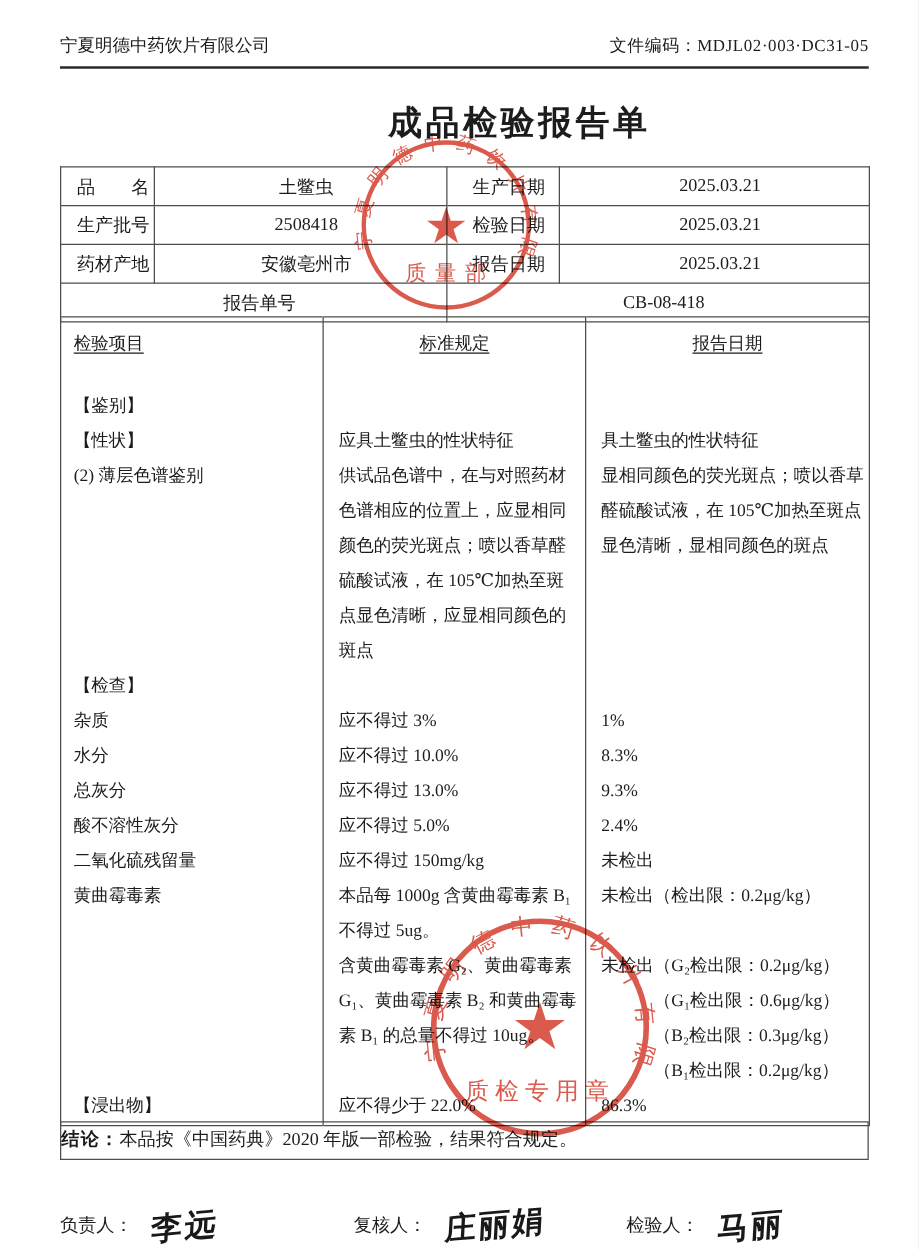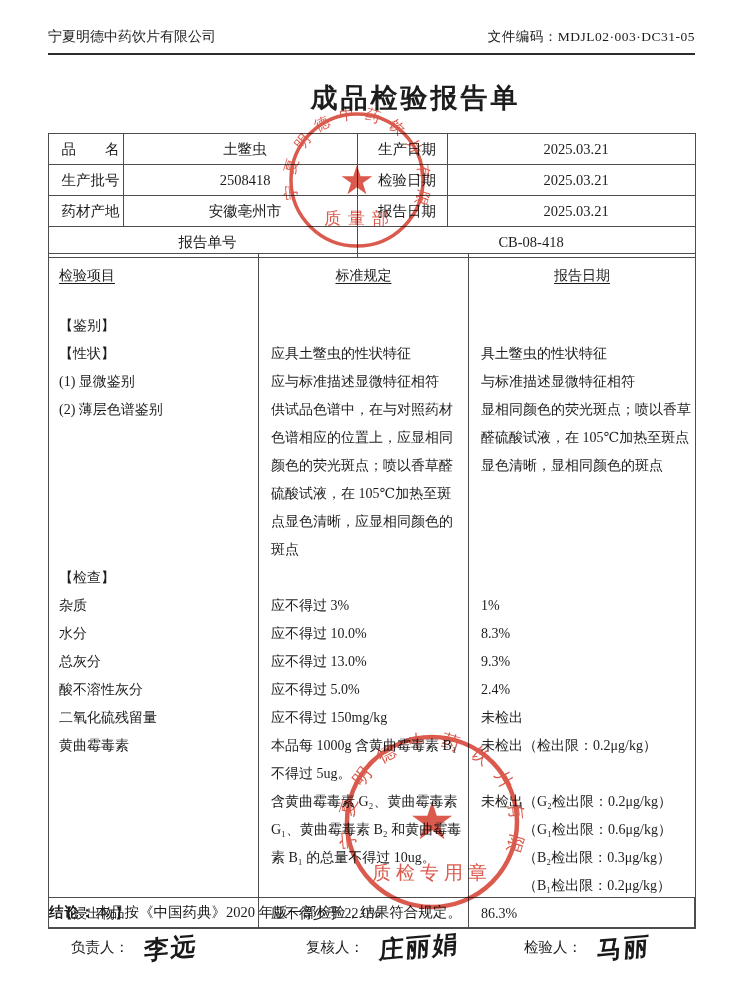--- a/index.html
+++ b/index.html
@@ -56,22 +56,22 @@
   tr.filler td { height:auto; }
   
   .conclusion {
     position:absolute; top:897px; left:48px; width:647px; height:31px;
     border:1.5px solid #4d4d4d; box-sizing:border-box;
     font-size:14.5px; line-height:28px; padding-left:0;
   }
   .conclusion b { letter-spacing:1px; }
   
   .signatures {
-    position:absolute; top:934px; left:48px; width:647px;
-    display:flex; font-size:14.5px;margin-left:23px;
+    position:absolute; top:967px; left:48px; width:647px;
+    display:flex; font-size:14.5px;
   }
   .sig-group { display:flex; align-items:flex-start; }
   .sig-group.g1 { width:235px; }
   .sig-group.g2 { width:218px; }
   .sig-label { padding-top:4px; white-space:nowrap; }
   .sig-name {
     display:inline-block; margin-left:14px; font-size:25px; font-weight:bold;
     transform:rotate(-5deg) skewX(-8deg); transform-origin:left bottom;
     color:#191919; letter-spacing:2px;
   }
@@ -141,25 +141,20 @@
     <tbody>
       <tr class="r28">
         <td class="cell cell-item">【鉴别】</td>
         <td class="cell cell-std"></td>
         <td class="cell cell-res"></td>
       </tr>
       <tr class="r28">
         <td class="cell cell-item">【性状】</td>
         <td class="cell cell-std">应具土鳖虫的性状特征</td>
         <td class="cell cell-res">具土鳖虫的性状特征</td>
-      </tr>
-      <tr class="r28">
-        <td class="cell cell-item">(1) 显微鉴别</td>
-        <td class="cell cell-std">应与标准描述显微特征相符</td>
-        <td class="cell cell-res">与标准描述显微特征相符</td>
       </tr>
       <tr class="r145">
         <td class="cell cell-item">(2) 薄层色谱鉴别</td>
         <td class="cell cell-std">供试品色谱中，在与对照药材色谱相应的位置上，应显相同颜色的荧光斑点；喷以香草醛硫酸试液，在 105℃加热至斑点显色清晰，应显相同颜色的斑点</td>
         <td class="cell cell-res">显相同颜色的荧光斑点；喷以香草醛硫酸试液，在 105℃加热至斑点显色清晰，显相同颜色的斑点</td>
       </tr>
       <tr class="r28">
         <td class="cell cell-item">【检查】</td>
         <td class="cell cell-std"></td>
         <td class="cell cell-res"></td>

